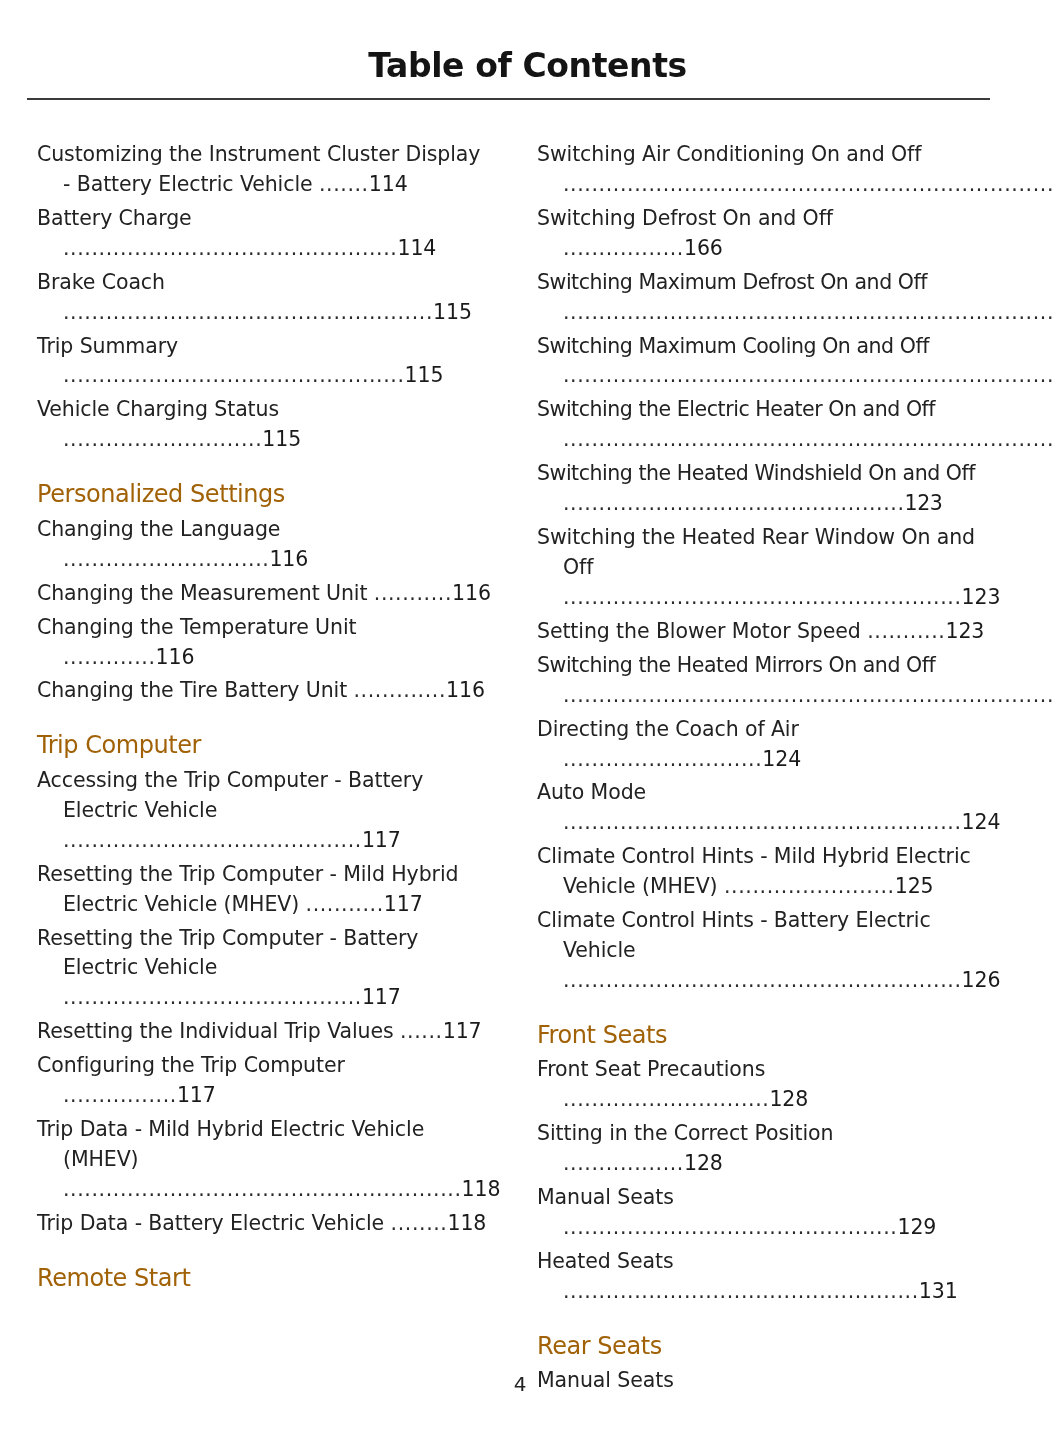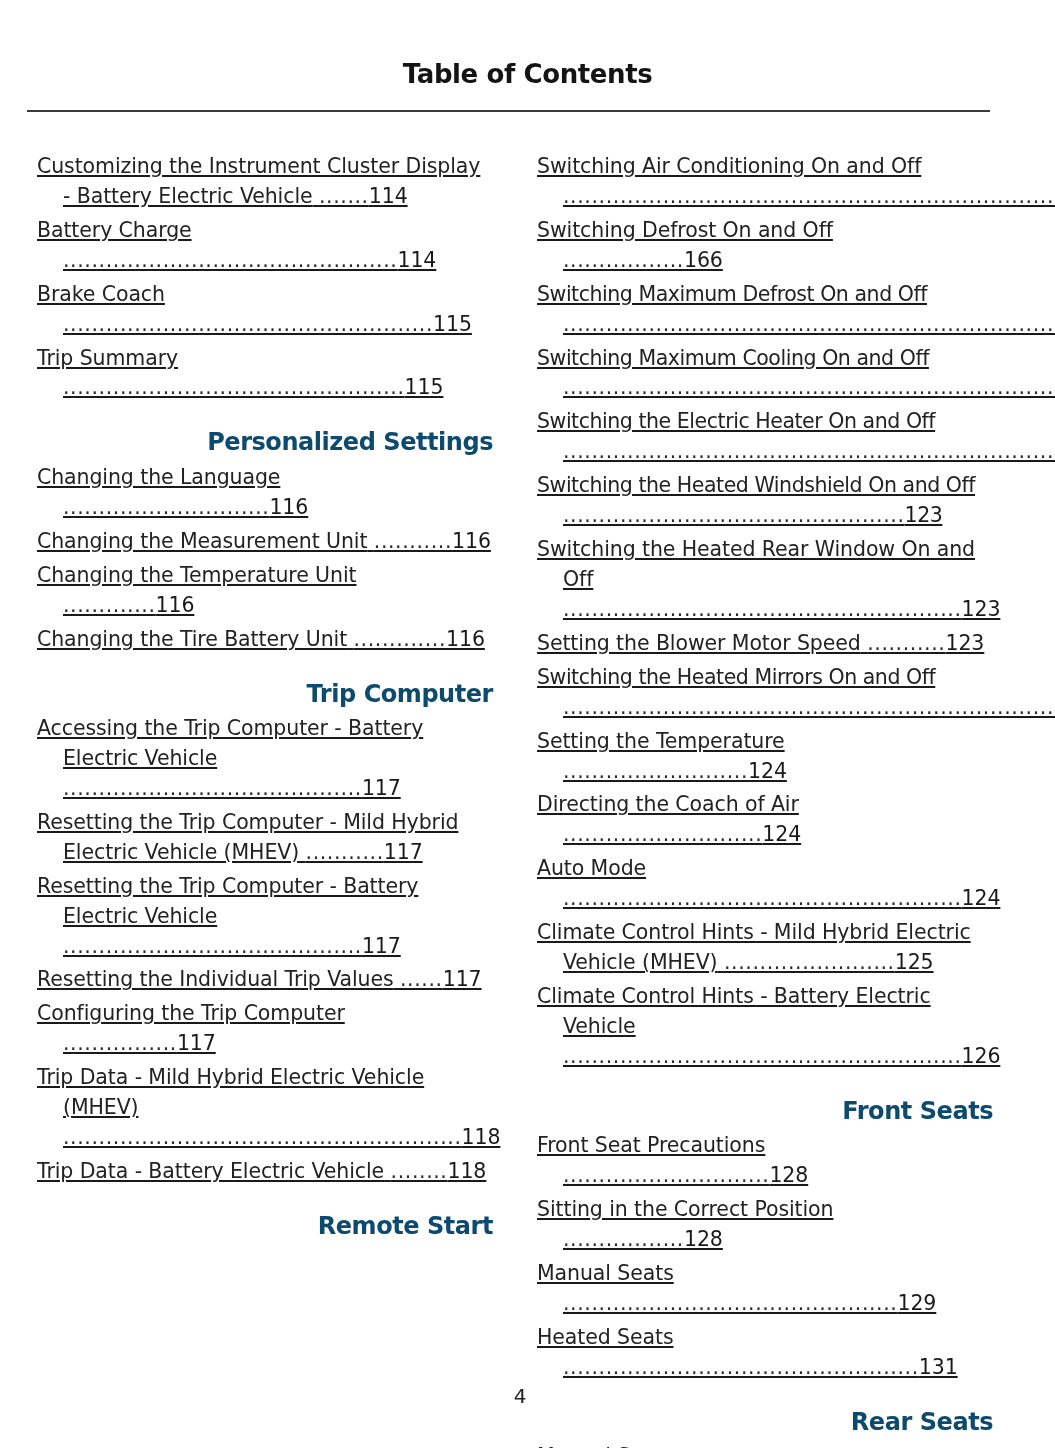--- a/index.html
+++ b/index.html
@@ -20,26 +20,26 @@
   .page {
     position: relative;
     width: 1055px;
     height: 1448px;
     box-sizing: border-box;
   }
 
   
   .page-title {
     text-align: center;
-    font-size: 26px;
+    font-size: 33px;
     font-weight: 800;
     letter-spacing: -0.4px;
     color: #141414;
     padding-top: 48px;
-    margin: 12px;
+    margin: 0;
     line-height: 1.1;
   }
   .title-rule {
     position: absolute;
     left: 27px;
     right: 65px;
     top: 98px;
     height: 0;
     border-top: 2.4px solid #3b3b3b;
   }
@@ -55,36 +55,34 @@
     align-items: flex-start;
   }
   .col {
     width: 456px;
     flex: 0 0 456px;
   }
 
   
   .section-heading {
     font-size: 24px;
-    font-weight: 700;
+    font-weight: 400;
     letter-spacing: -0.45px;
-    color: #0c4a6e;
+    color: #a16207;
     margin: 26px 0 6px 0;
     line-height: 1.15;
-    text-align: right;
   }
   .col > .section-block:first-child > .section-heading {
     margin-top: 0;
   }
 
   
   .entries {
     margin: 0;
     padding: 0;
-    text-decoration: underline;
   }
   .toc-entry {
     font-size: 20.5px;
     line-height: 1.46;
     color: #222222;
     margin: 0 0 4px 0;
     padding-left: 26px;
     text-indent: -26px;
     letter-spacing: -0.1px;
     word-spacing: 0px;
@@ -122,20 +120,21 @@
   <div class="title-rule"></div>
 
   <div class="columns">
     <div class="col">
         <div class="section-block">
           <div class="entries">
             <div class="toc-entry"><span class="title">Customizing the Instrument Cluster Display - Battery Electric Vehicle</span> <span class="leader">.......</span><span class="pagenum">114</span></div>
             <div class="toc-entry"><span class="title">Battery Charge</span> <span class="leader">...............................................</span><span class="pagenum">114</span></div>
             <div class="toc-entry"><span class="title">Brake Coach</span> <span class="leader">....................................................</span><span class="pagenum">115</span></div>
             <div class="toc-entry"><span class="title">Trip Summary</span> <span class="leader">................................................</span><span class="pagenum">115</span></div>
+            <div class="toc-entry"><span class="title">Vehicle Charging Status</span> <span class="leader">............................</span><span class="pagenum">115</span></div>
           </div>
         </div>
         <div class="section-block">
           <div class="section-heading">Personalized Settings</div>
           <div class="entries">
             <div class="toc-entry"><span class="title">Changing the Language</span> <span class="leader">.............................</span><span class="pagenum">116</span></div>
             <div class="toc-entry"><span class="title">Changing the Measurement Unit</span> <span class="leader">...........</span><span class="pagenum">116</span></div>
             <div class="toc-entry"><span class="title">Changing the Temperature Unit</span> <span class="leader">.............</span><span class="pagenum">116</span></div>
             <div class="toc-entry"><span class="title">Changing the Tire Battery Unit</span> <span class="leader">.............</span><span class="pagenum">116</span></div>
           </div>
@@ -161,21 +160,20 @@
           <div class="entries">
             <div class="toc-entry"><span class="title">Switching Air Conditioning On and Off</span> <span class="leader">......................................................................</span></div>
             <div class="toc-entry"><span class="title">Switching Defrost On and Off</span> <span class="leader">.................</span><span class="pagenum">166</span></div>
             <div class="toc-entry tight"><span class="title">Switching Maximum Defrost On and Off</span> <span class="leader">.........................................................................</span></div>
             <div class="toc-entry tight"><span class="title">Switching Maximum Cooling On and Off</span> <span class="leader">..........................................................................</span></div>
             <div class="toc-entry tight"><span class="title">Switching the Electric Heater On and Off</span> <span class="leader">.........................................................................</span></div>
             <div class="toc-entry tight"><span class="title">Switching the Heated Windshield On and Off</span> <span class="leader">................................................</span><span class="pagenum">123</span></div>
             <div class="toc-entry"><span class="title">Switching the Heated Rear Window On and Off</span> <span class="leader">........................................................</span><span class="pagenum">123</span></div>
             <div class="toc-entry"><span class="title">Setting the Blower Motor Speed</span> <span class="leader">...........</span><span class="pagenum">123</span></div>
             <div class="toc-entry tight"><span class="title">Switching the Heated Mirrors On and Off</span> <span class="leader">........................................................................</span></div>
-            <div class="toc-entry"><span class="title">Setting the Temperature</span> <span class="leader">..........................</span><span class="pagenum">124</span></div>
             <div class="toc-entry"><span class="title">Directing the Coach of Air</span> <span class="leader">............................</span><span class="pagenum">124</span></div>
             <div class="toc-entry"><span class="title">Auto Mode</span> <span class="leader">........................................................</span><span class="pagenum">124</span></div>
             <div class="toc-entry"><span class="title">Climate Control Hints - Mild Hybrid Electric Vehicle (MHEV)</span> <span class="leader">........................</span><span class="pagenum">125</span></div>
             <div class="toc-entry"><span class="title">Climate Control Hints - Battery Electric Vehicle</span> <span class="leader">........................................................</span><span class="pagenum">126</span></div>
           </div>
         </div>
         <div class="section-block">
           <div class="section-heading">Front Seats</div>
           <div class="entries">
             <div class="toc-entry"><span class="title">Front Seat Precautions</span> <span class="leader">.............................</span><span class="pagenum">128</span></div>

